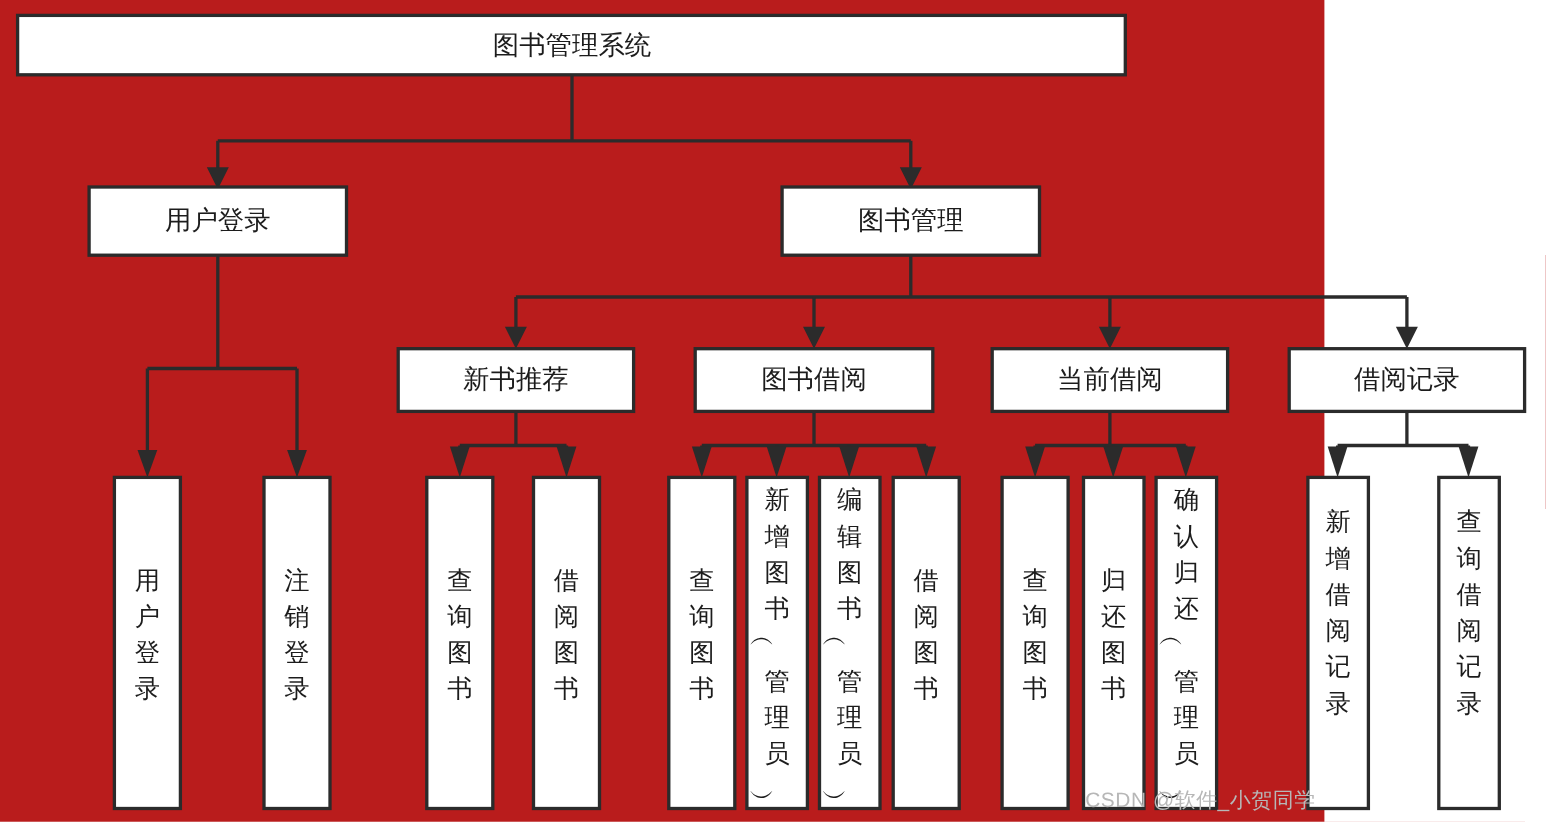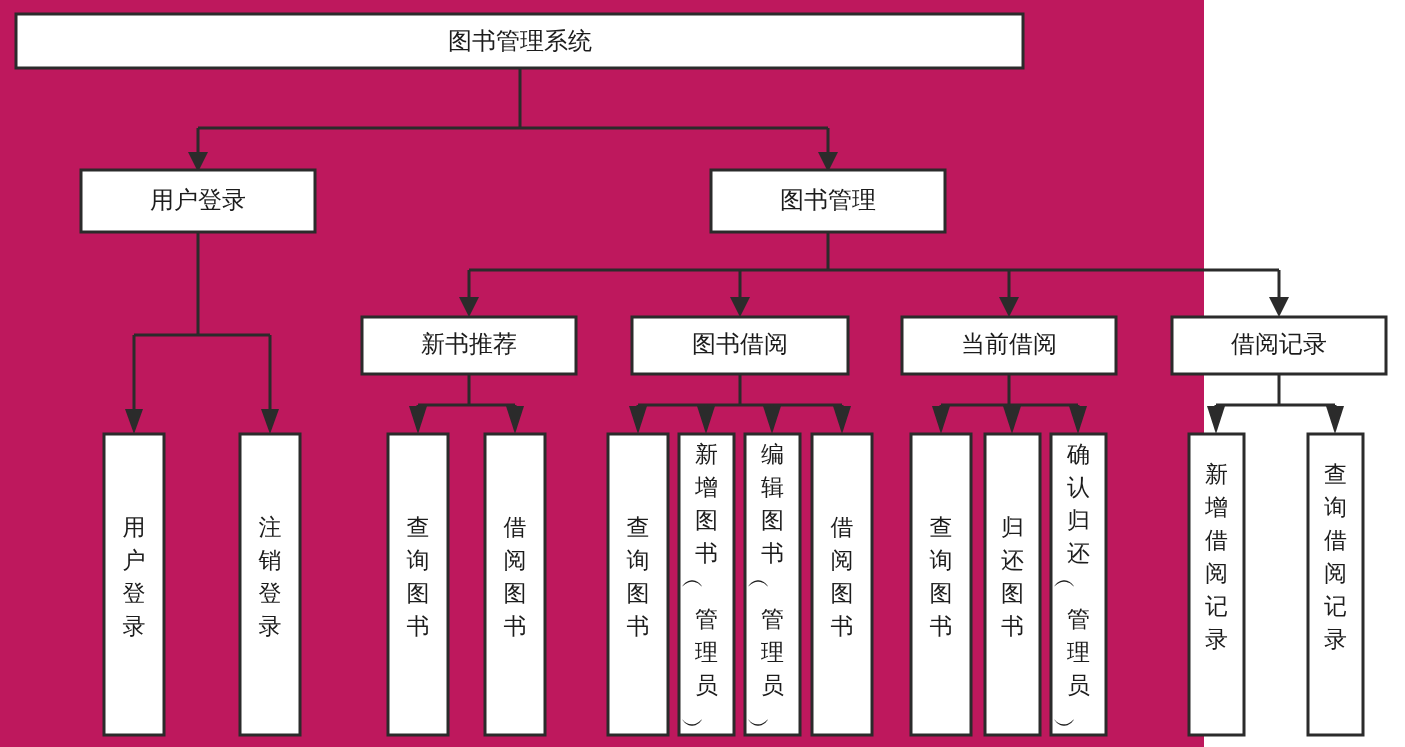--- a/index.html
+++ b/index.html
@@ -10,21 +10,21 @@
   body {
     width: 1405px;
     height: 747px;
     font-family: "Liberation Sans", "DejaVu Sans", sans-serif;
     overflow: hidden;
   }
   #diagram-root {
     position: relative;
     width: 1204px;
     height: 747px;
-    background: #be185d;
+    background: #b91c1c;
   }
   svg.canvas {
     position: absolute;
     left: 0;
     top: 0;
     width: 1405px;
     height: 747px;
   }
   .node-rect {
     fill: #ffffff;
@@ -218,13 +218,14 @@
           <text class="node-label-v" x="1216.5" y="482"><tspan x="1216.5" dy="0">新</tspan><tspan x="1216.5" dy="33">增</tspan><tspan x="1216.5" dy="33">借</tspan><tspan x="1216.5" dy="33">阅</tspan><tspan x="1216.5" dy="33">记</tspan><tspan x="1216.5" dy="33">录</tspan></text>
         </g>
         <g>
           <rect class="node-rect" x="1308" y="434" width="55" height="301"></rect>
           <text class="node-label-v" x="1335.5" y="482"><tspan x="1335.5" dy="0">查</tspan><tspan x="1335.5" dy="33">询</tspan><tspan x="1335.5" dy="33">借</tspan><tspan x="1335.5" dy="33">阅</tspan><tspan x="1335.5" dy="33">记</tspan><tspan x="1335.5" dy="33">录</tspan></text>
         </g>
       </g>
 
   </svg>
 
+  <div class="watermark">CSDN @软件_小贺同学</div>
 </div>
 
 </body></html>

